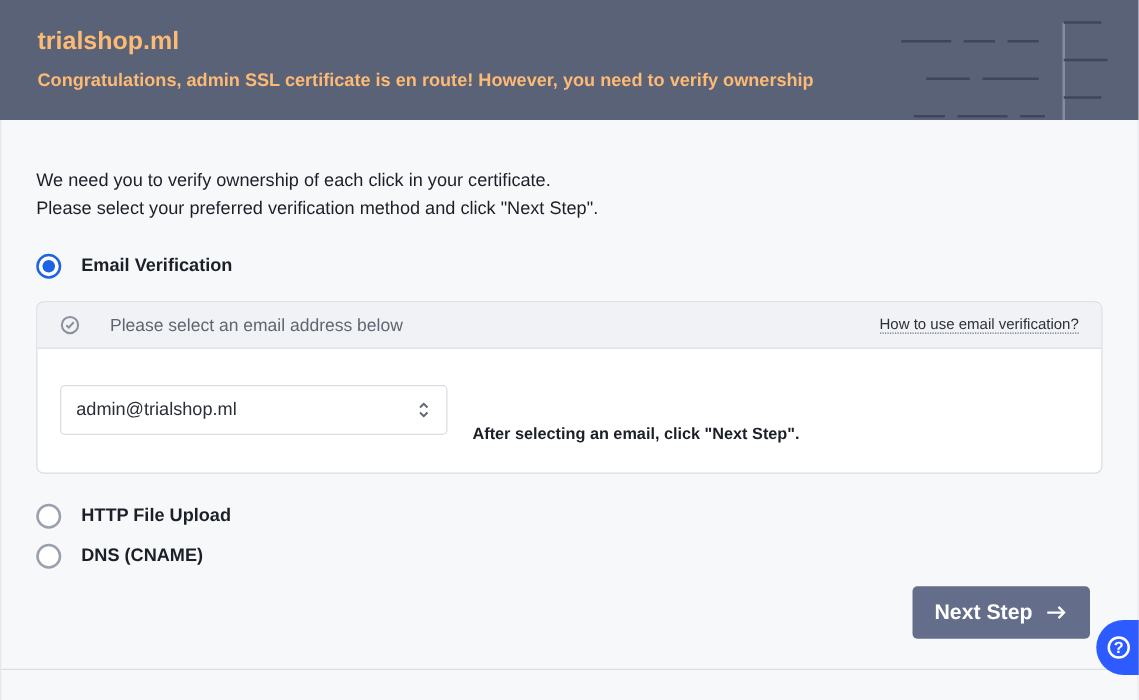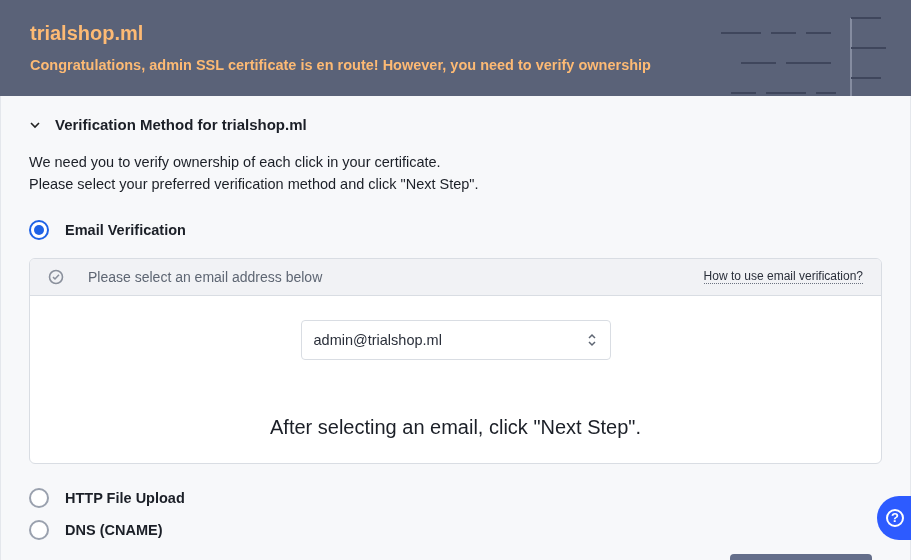--- a/index.html
+++ b/index.html
@@ -143,39 +143,38 @@
     color:#2a2f3a;
     font-size:12px;
     border-bottom:1px dotted #6b7280;
     cursor:pointer;
   }
   .panel-body{
     display:flex;
     align-items:center;
     gap:20px;
     padding:24px 18px;
-    flex-direction:column;
   }
   .select{
     width:310px;
     height:40px;
     border:1px solid var(--border);
     border-radius:4px;
     display:flex;
     align-items:center;
     justify-content:space-between;
     padding:0 12px;
     font-size:14.5px;
     color:#2a2f3a;
     cursor:pointer;
     background:#fff;
   }
   .updown{width:12px;height:16px;}
   .updown path{stroke:#5e6673;stroke-width:1.5;fill:none;}
-  .hint{font-size:20px;font-weight:400;color:#1b1f27;margin-top:36px;}
+  .hint{font-size:13px;font-weight:700;color:#1b1f27;margin-top:36px;}
 
   
   .actions{
     display:flex;
     justify-content:flex-end;
     padding-right:10px;
     margin-top:8px;
   }
   .next{
     display:flex;align-items:center;gap:10px;
@@ -233,26 +232,20 @@
 
   <h1>trialshop.ml</h1>
   <p>
     <span>Congratulations, admin SSL certificate is en route! However, you need to verify ownership</span><br>
   </p>
 </div>
 
 <div class="card">
 
   <div class="section">
-    <div class="sec-head">
-      <svg class="chev" viewBox="0 0 12 12">
-        <path d="M2 4 L6 8 L10 4"></path>
-      </svg>
-      <h2>Verification Method for trialshop.ml</h2>
-    </div>
 
     <p class="intro">
       <span>We need you to verify ownership of each click in your certificate.</span><br>
       <span>Please select your preferred verification method and click "Next Step".</span>
     </p>
 
     <div class="opt">
       <span class="radio sel"></span>
       <span class="opt-label">Email Verification</span>
     </div>

